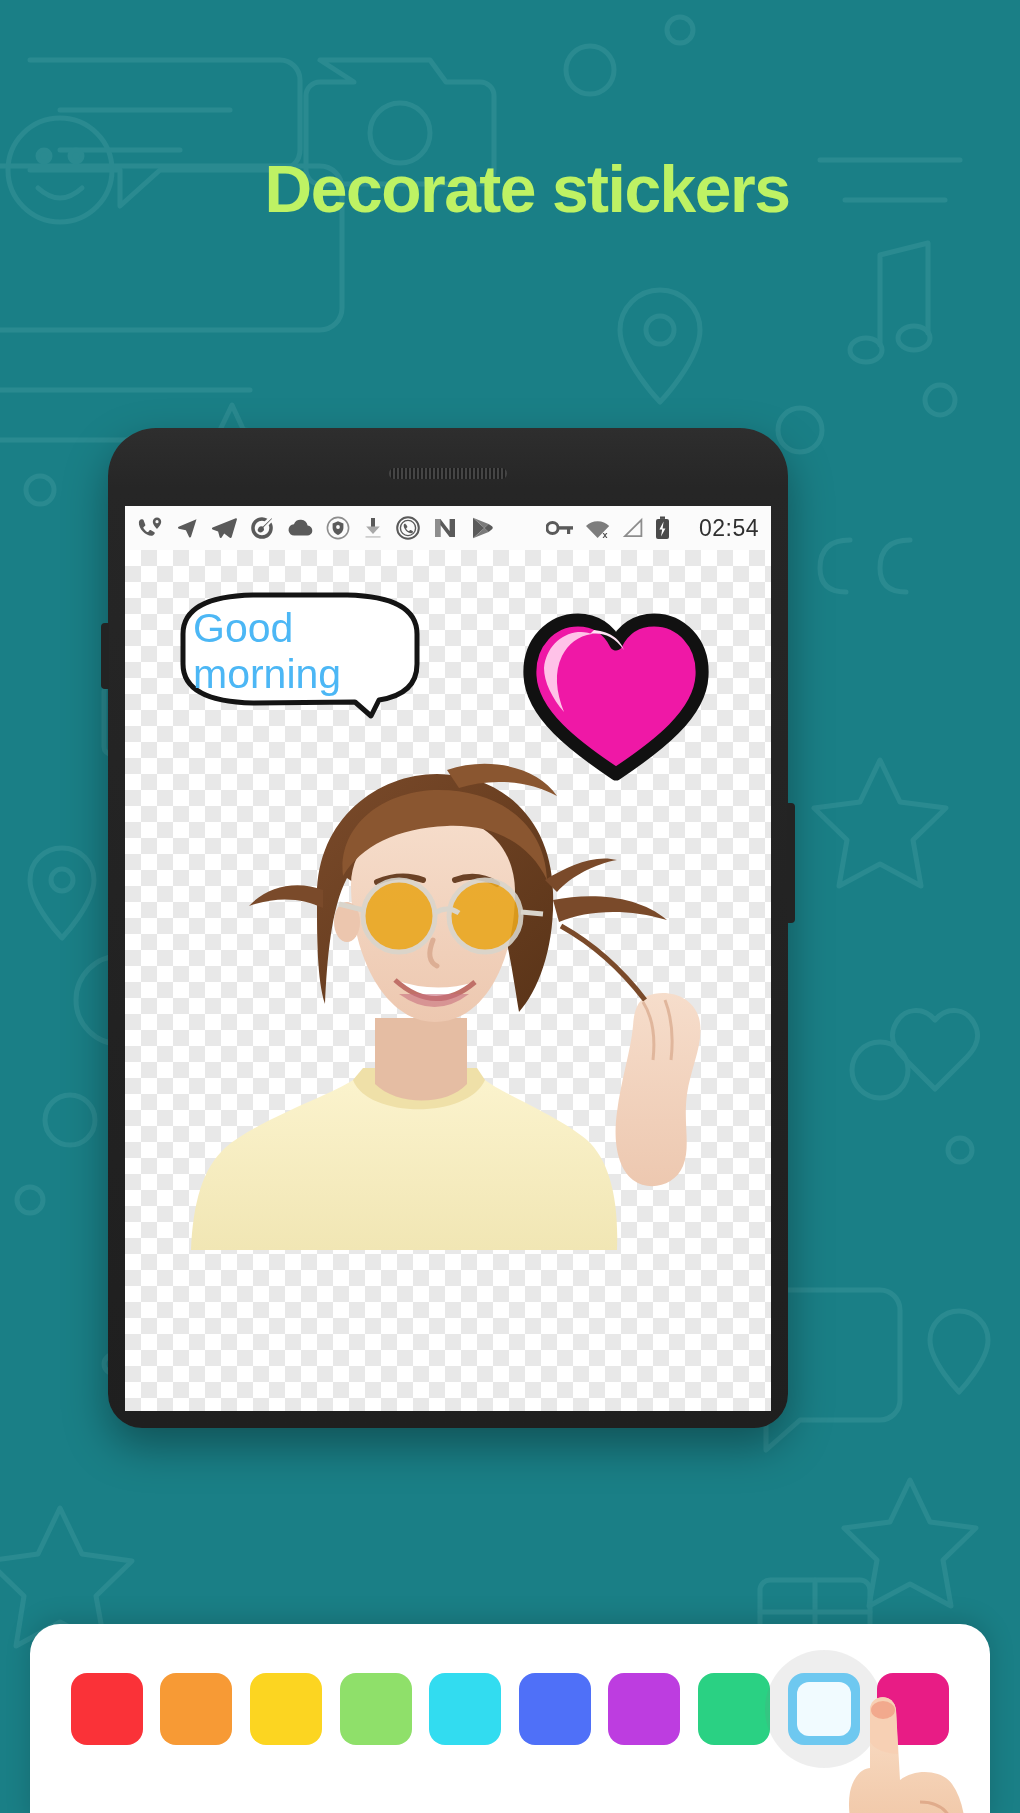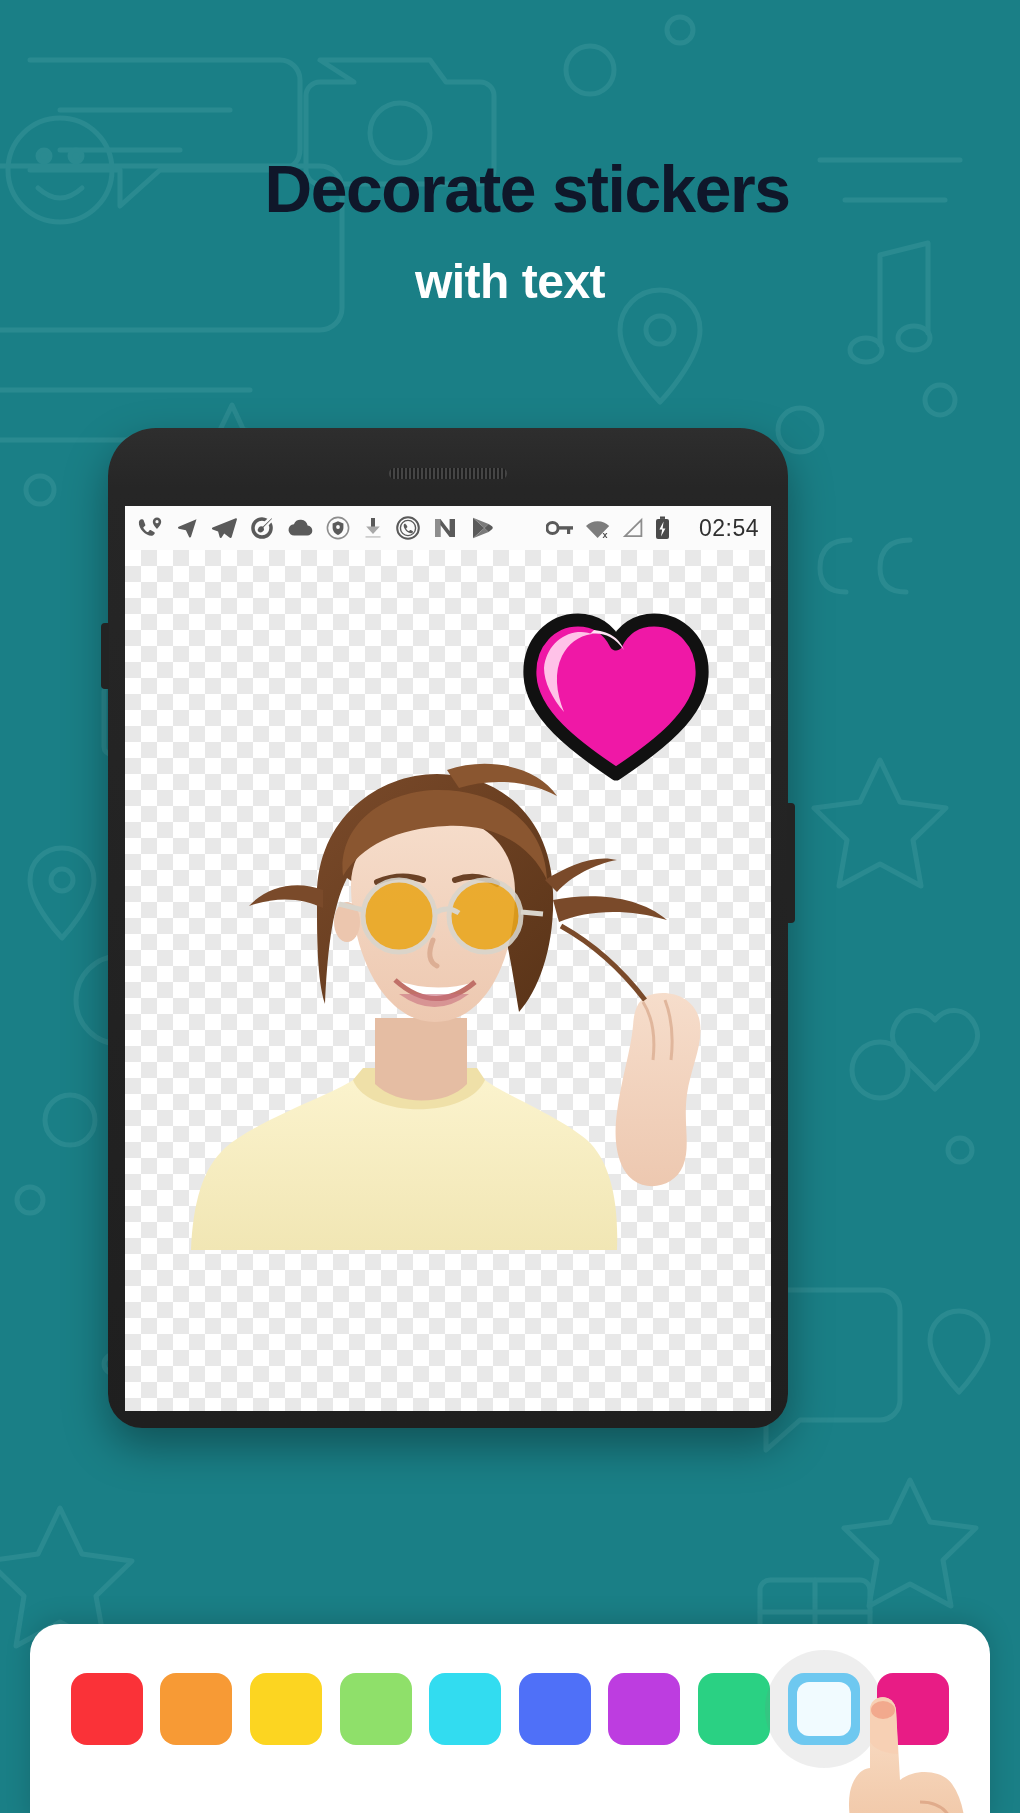--- a/index.html
+++ b/index.html
@@ -17,21 +17,21 @@
     overflow:hidden;
   }
   #bg-pattern svg { position:absolute; top:0; left:0; width:1020px; height:1813px; opacity:.5; }
 
   
   #headline-block {
     position:absolute; top:155px; left:0; width:1020px;
     text-align:center; z-index:5;
   }
   #headline {
-    color:#0f172a;
+    color:#bef264;
     font-size:66px;
     font-weight:bold;
     letter-spacing:-1.5px;
     line-height:1.05;
     font-family:"Liberation Sans", sans-serif;
     margin-left:34px;
   }
   #subheadline {
     color:#ffffff;
     font-size:48px;
@@ -262,21 +262,20 @@
         <path d="M760 1612 h110 M815 1580 v86"></path>
 
       <circle cx="120" cy="1000" r="44"></circle>
         <path d="M120 972 v30 l22 14"></path>
     </g>
   </svg>
 </div>
 
 <div id="headline-block">
   <div id="headline">Decorate stickers</div>
-  <div id="subheadline">with text</div>
 </div>
 
 <div id="phone">
   <div id="phone-side-btn-1"></div>
   <div id="phone-side-btn-2"></div>
   <div id="phone-speaker"></div>
 
   <div id="phone-screen">
 
     <div id="status-bar">
@@ -356,20 +355,27 @@
             <rect x="1" y="2.9" width="13" height="20.2" rx="2" fill="#4a4a4a"></rect>
             <path fill="#ffffff" d="M8.6 5.6 4.4 13.4h2.8L6 20.6l4.4-8.2H7.6z"></path>
           </svg>
 
         <div id="status-time">02:54</div>
       </div>
     </div>
 
     <div id="sticker-canvas">
 
+      <div id="speech-bubble">
+        <svg viewBox="0 0 268 130" xmlns="http://www.w3.org/2000/svg">
+          <path d="M18 44 C18 18 44 6 88 5 L182 5 C228 6 252 18 252 44 L252 74 C252 94 240 106 214 110 L206 126 L190 112 L88 113 C44 112 18 100 18 74 Z" fill="#ffffff" stroke="#141414" stroke-width="5" stroke-linejoin="round"></path>
+        </svg>
+        <div id="bubble-text">Good
+morning</div>
+      </div>
 
       <div id="heart-sticker">
         <svg viewBox="0 0 192 172" xmlns="http://www.w3.org/2000/svg">
           <path d="M96 164 C54 136 12 104 10 66 C8 32 32 10 58 10 C76 10 89 20 96 34 C103 20 116 10 134 10 C160 10 184 32 182 66 C180 104 138 136 96 164 Z" fill="#ef18a6" stroke="#111111" stroke-width="13" stroke-linejoin="round"></path>
           <path d="M58 22 C40 24 26 38 24 58 C24 72 32 88 44 102 C36 82 34 62 42 46 C48 34 58 26 72 24 C66 22 62 22 58 22 Z" fill="#ffc2e8"></path>
           <path d="M74 20 C92 22 100 30 104 40 C94 26 82 22 70 24 Z" fill="#ffe3f4"></path>
         </svg>
       </div>
 
       <div id="photo-sticker">

